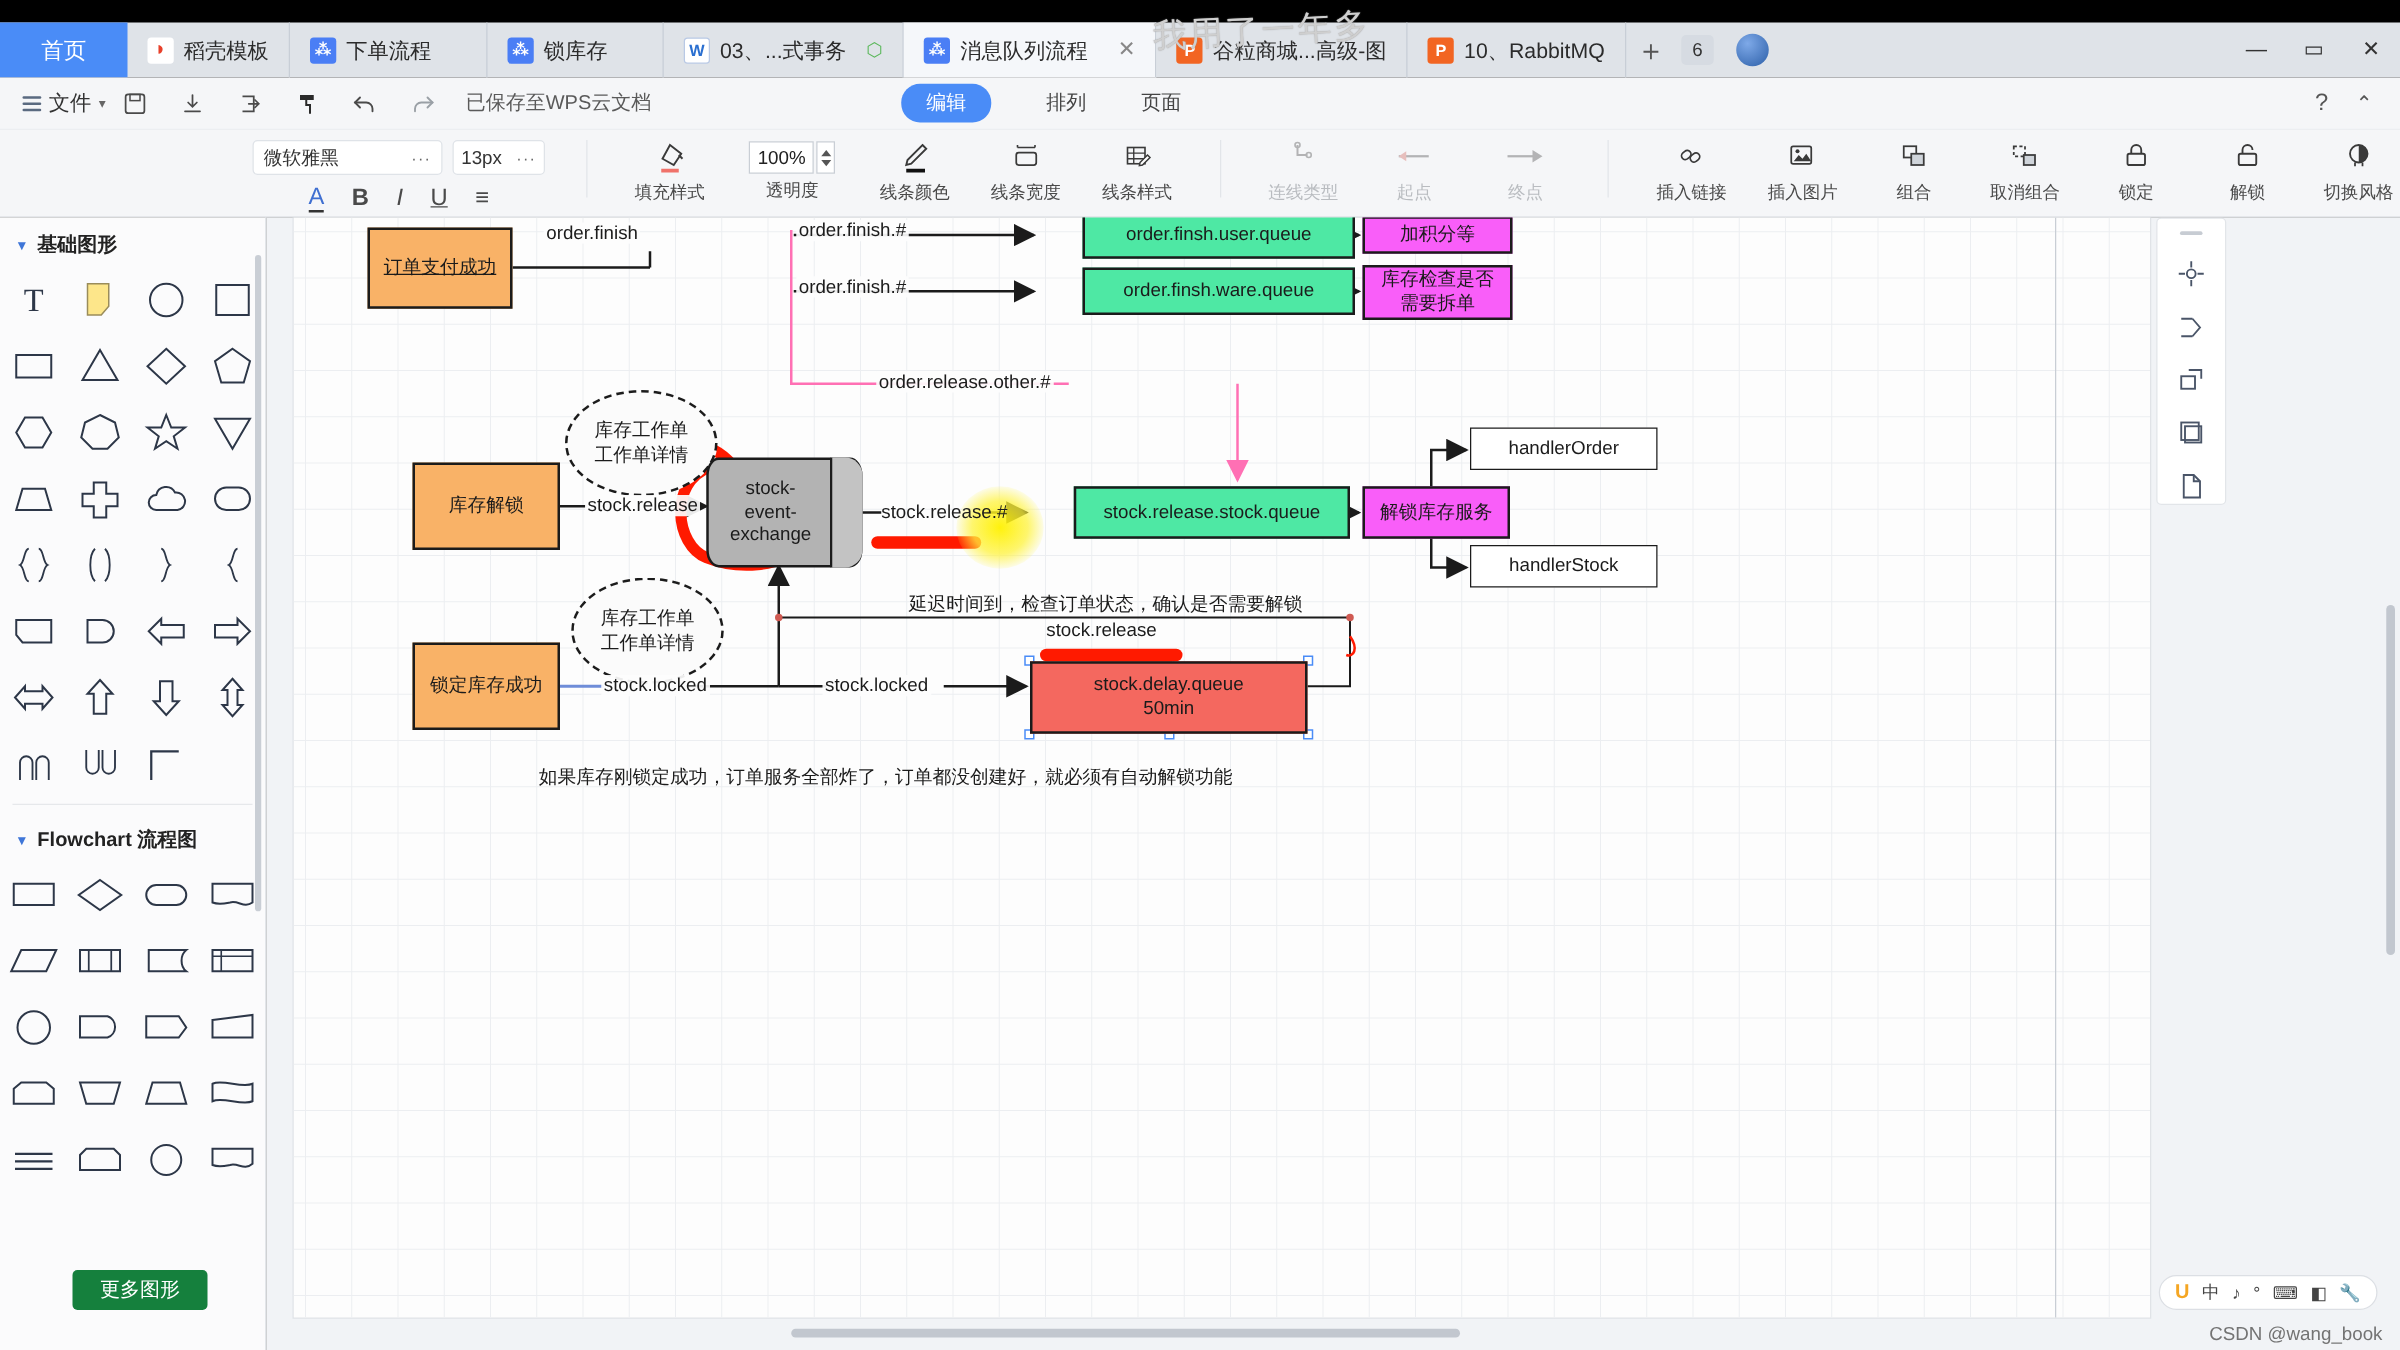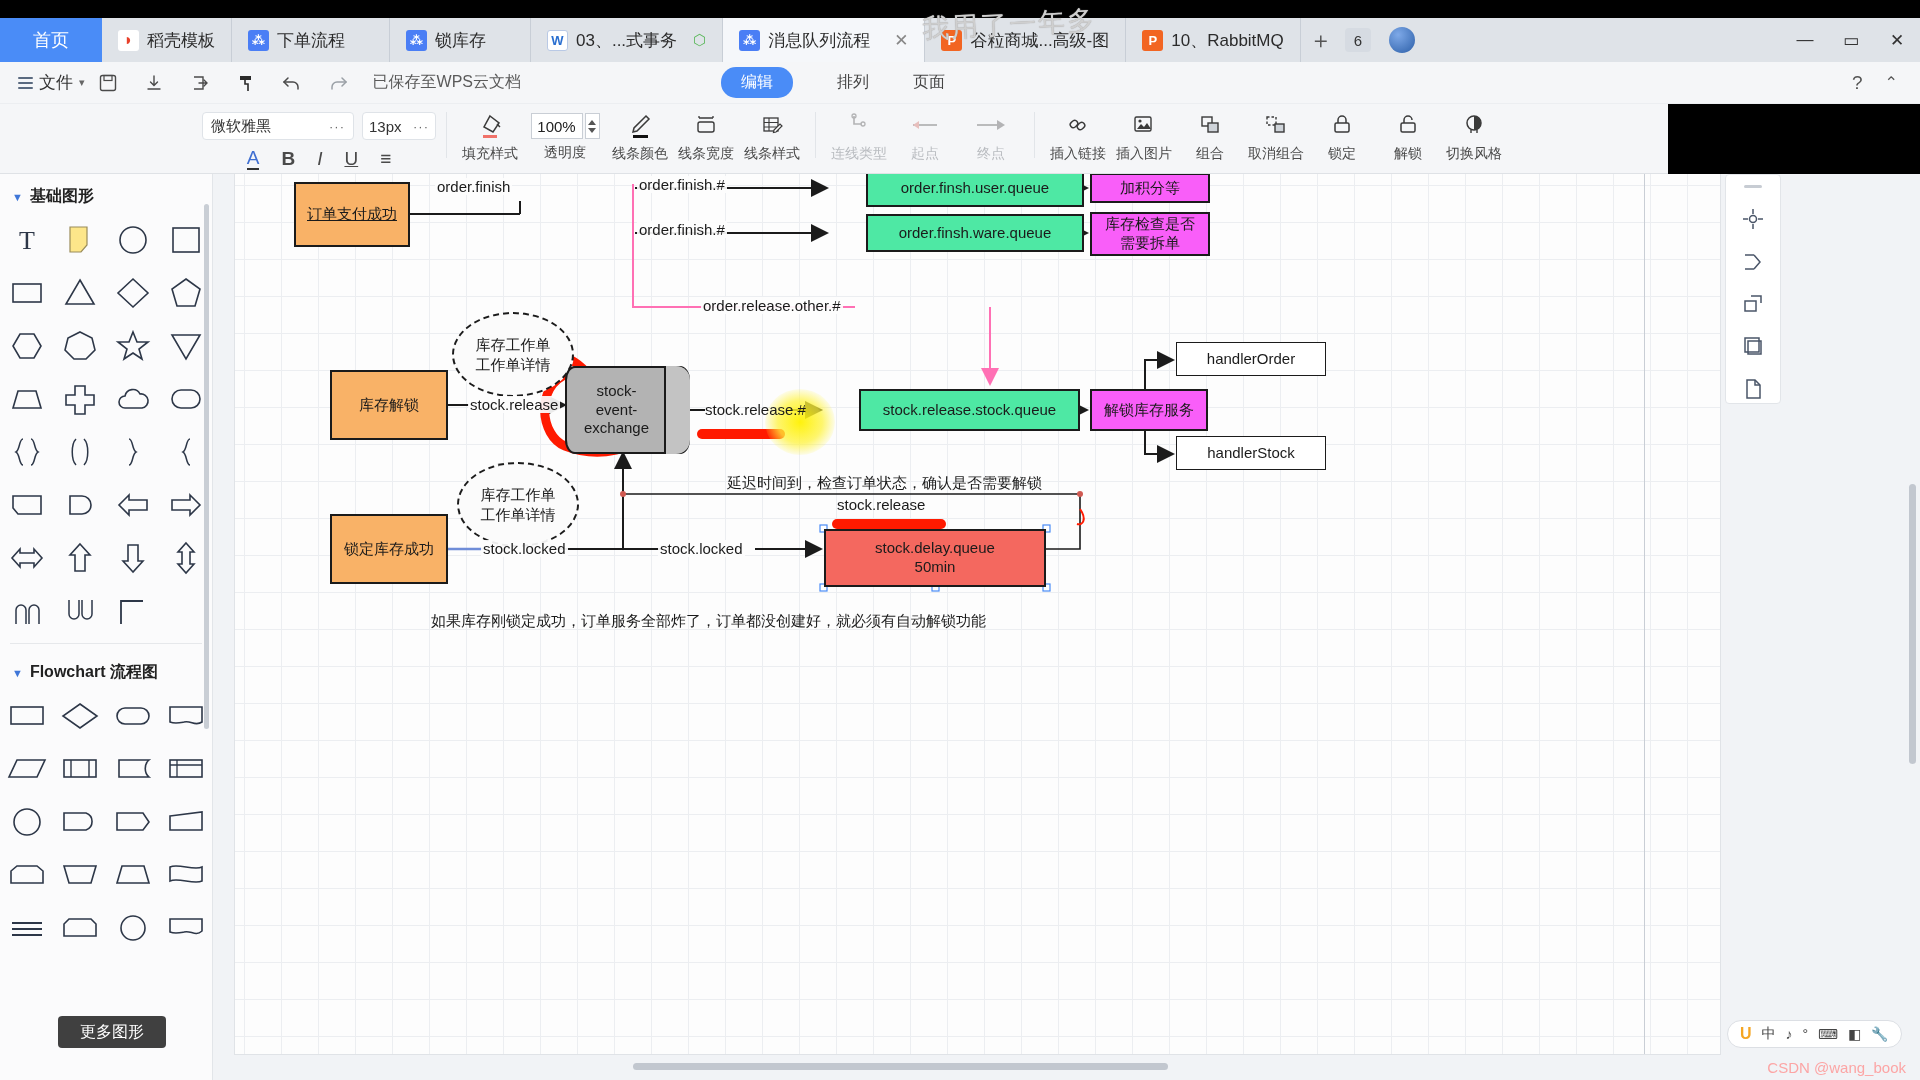--- a/index.html
+++ b/index.html
@@ -87,23 +87,23 @@
   .editbtn {
     background: #4a8cf7; color: #fff; border-radius: 15px; font-size: 16px;
     padding: 5px 20px; margin-left: 200px;
   }
   .mtab { font-size: 16px; color: #444; margin-left: 44px; }
   .mright { margin-left: auto; display: flex; align-items: center; gap: 22px;
             margin-right: 22px; color: #555; font-size: 19px; }
 
   
   .fmtbar {
-    position: absolute; left: 0; top: 104px; width: 1668px; height: 70px;
+    position: absolute; left: 0; top: 104px; width: 1920px; height: 70px;
     background: #f5f6f8; border-bottom: 1px solid #dfe2e6;
-    display: flex; align-items: flex-start;
+    display: flex; align-items: flex-start; justify-content: space-between;
   }
   .fcol { display: flex; flex-direction: column; align-items: center; }
   .fontbox {
     width: 152px; height: 28px; background: #fff; border: 1px solid #dfe3e8;
     border-radius: 4px; display: flex; align-items: center; padding: 0 8px;
     font-size: 15px; color: #333; justify-content: space-between;
   }
   .sizebox {
     width: 74px; height: 28px; background: #fff; border: 1px solid #dfe3e8;
     border-radius: 4px; display: flex; align-items: center; padding: 0 6px;
@@ -136,21 +136,21 @@
     background: #fbfbfc; border-right: 1px solid #e2e5e9;
   }
   .lpsec { display: flex; align-items: center; gap: 7px; padding: 12px 0 6px 12px;
            font-size: 16px; color: #222; font-weight: bold; }
   .lpsec .caret { color: #3f76d8; font-size: 11px; }
   .shapegrid { display: grid; grid-template-columns: repeat(4, 1fr); }
   .shapecell { height: 53px; display: flex; align-items: center; justify-content: center; }
   .divider { height: 1px; background: #e6e8eb; margin: 6px 10px; }
   .moreshapes {
     position: absolute; left: 58px; bottom: 32px; width: 108px; height: 32px;
-    background: #404040; color: #fff; border-radius: 4px; font-size: 16px;
+    background: #15803d; color: #fff; border-radius: 4px; font-size: 16px;
     display: flex; align-items: center; justify-content: center;
   }
   .lscroll { position: absolute; right: 3px; top: 30px; width: 5px; height: 525px;
              background: #c9ced5; border-radius: 3px; }
 
   
   .canvaswrap {
     position: absolute; left: 213px; top: 174px; width: 1707px; height: 906px;
     background: #f1f3f6; overflow: hidden;
   }
@@ -215,21 +215,21 @@
 
   
   .imebar {
     position: absolute; right: 18px; bottom: 32px; height: 28px;
     background: #ffffff; border: 1px solid #dcdfe4; border-radius: 14px;
     display: flex; align-items: center; gap: 10px; padding: 0 12px;
     font-size: 14px; color: #444;
   }
   .imebar .ubtn { color: #f5a623; font-weight: bold; font-size: 16px; }
   .csdn {
-    position: absolute; right: 14px; bottom: 4px; font-size: 15px; color: #fca5a5;
+    position: absolute; right: 14px; bottom: 4px; font-size: 15px; color: #737373;
   }
 </style>
 </head>
 <body>
 
 <div class="app">
 
   <div class="tabbar">
     <div class="tab home">
       <span>首页</span>

